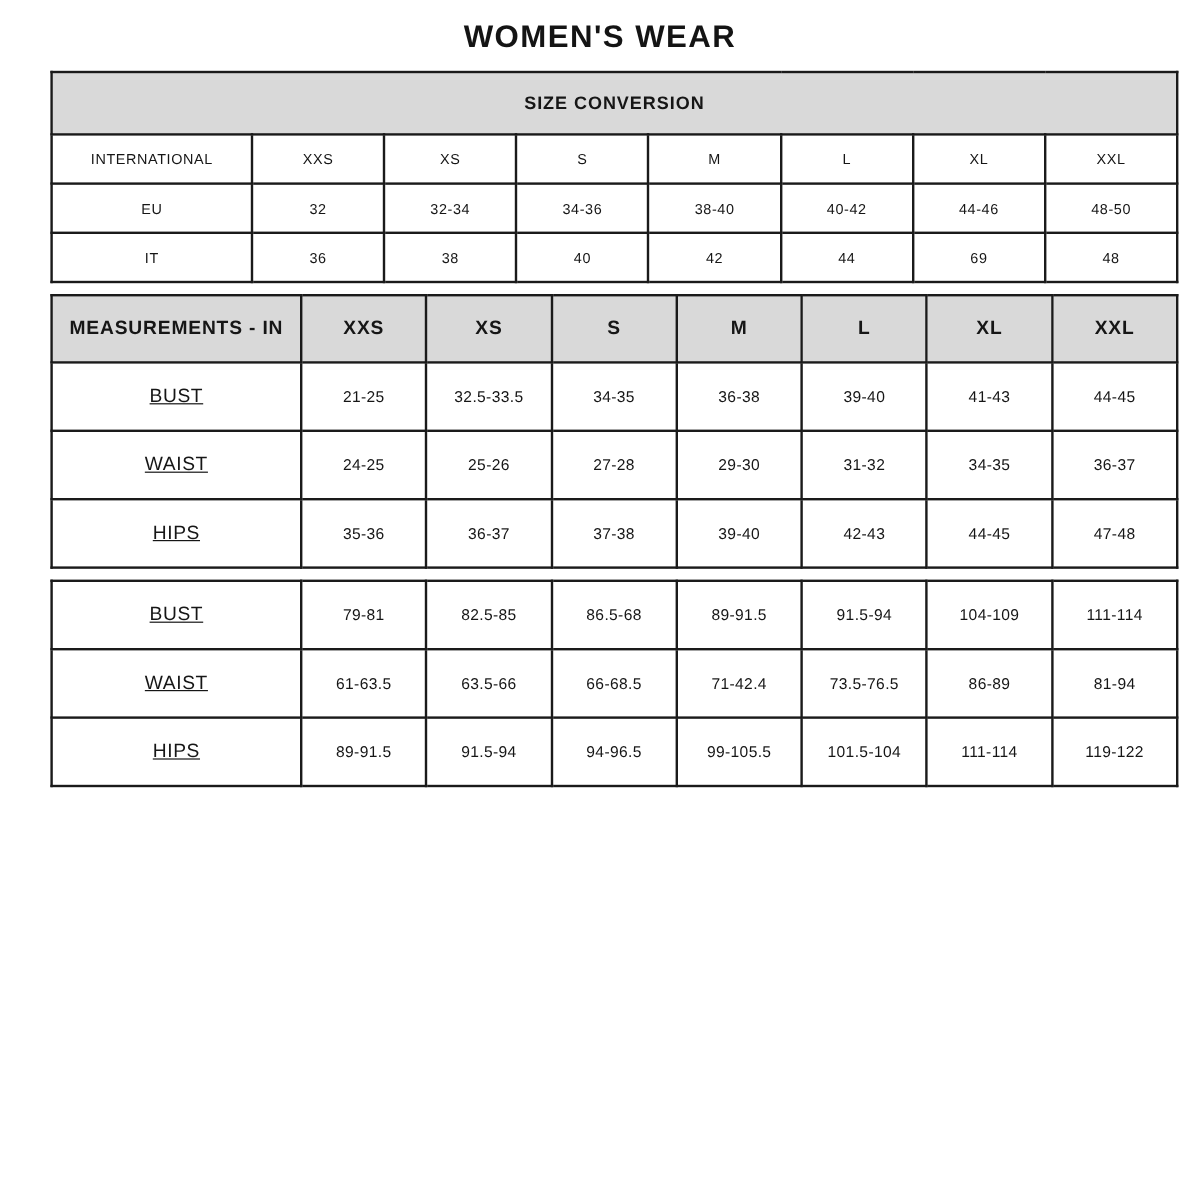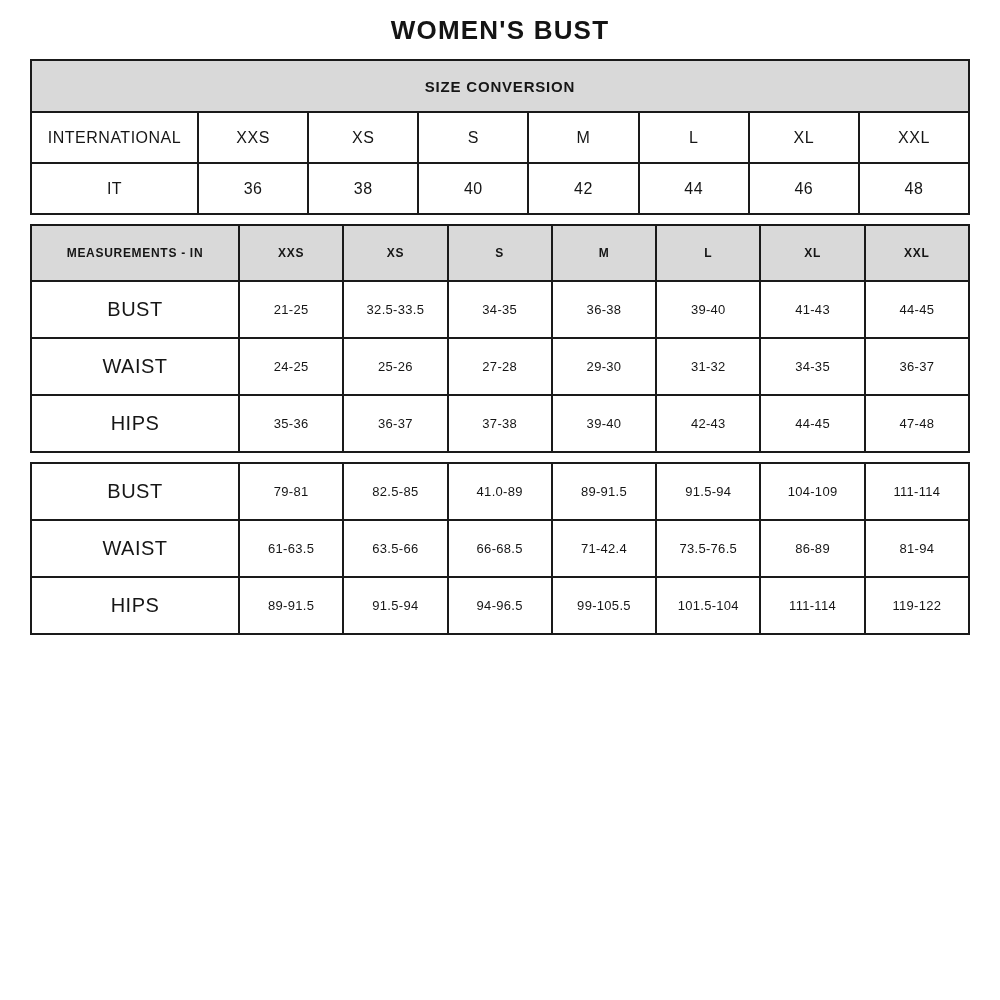--- a/index.html
+++ b/index.html
@@ -18,76 +18,77 @@
     font-weight: 700;
     letter-spacing: 1.2px;
     margin: 3px 0 13px 0;
     color: #141414;
   }
 
   table.tbl {
     width: 940px;
     border-collapse: collapse;
     table-layout: fixed;
-    margin: 0 0 9px 0;
+    margin: 0 0 9px 12px;
   }
   .tbl th, .tbl td {
     border: 2px solid #1a1a1a;
     text-align: center;
     vertical-align: middle;
     padding: 0;
     overflow: hidden;
     white-space: nowrap;
   }
 
   
   .conv col.label-col { width: 167px; }
   .conv th.banner {
     height: 52px;
     background: #d9d9d9;
     font-weight: 700;
     font-size: 15px;
     letter-spacing: 0.8px;
   }
   .conv td {
-    height: 51px;
-    font-size: 16px;
+    height: 41px;
+    font-size: 12px;
     font-weight: 400;
     letter-spacing: 0.5px;
     border-radius: 19px;
   }
 
   
   .meas col.label-col { width: 208px; }
   .meas td.hdr {
     height: 56px;
     background: #d9d9d9;
     font-weight: 700;
-    font-size: 12px;
+    font-size: 16px;
     letter-spacing: 0.7px;
   }
   .meas td.row-label {
     height: 57px;
-    font-size: 20px;
+    font-size: 16px;
     font-weight: 400;
     letter-spacing: 0.5px;
+    text-decoration: underline;
   }
   .meas td.val {
     height: 57px;
     font-size: 13px;
     font-weight: 400;
     letter-spacing: 0.3px;
   }
 </style>
 </head>
 <body>
 
 <div class="page">
 
-  <div class="page-title">WOMEN'S BUST</div>
+  <div class="page-title">WOMEN'S WEAR</div>
 
   <table class="tbl conv">
     <colgroup>
       <col class="label-col">
         <col>
         <col>
         <col>
         <col>
         <col>
         <col>
@@ -101,27 +102,37 @@
           <td class="row-label">INTERNATIONAL</td>
           <td>XXS</td>
           <td>XS</td>
           <td>S</td>
           <td>M</td>
           <td>L</td>
           <td>XL</td>
           <td>XXL</td>
         </tr>
         <tr>
+          <td class="row-label">EU</td>
+          <td class="val">32</td>
+          <td class="val">32-34</td>
+          <td class="val">34-36</td>
+          <td class="val">38-40</td>
+          <td class="val">40-42</td>
+          <td class="val">44-46</td>
+          <td class="val">48-50</td>
+        </tr>
+        <tr>
           <td class="row-label">IT</td>
           <td class="val">36</td>
           <td class="val">38</td>
           <td class="val">40</td>
           <td class="val">42</td>
           <td class="val">44</td>
-          <td class="val">46</td>
+          <td class="val">69</td>
           <td class="val">48</td>
         </tr>
       </tbody>
   </table>
 
   <table class="tbl meas">
     <colgroup>
       <col class="label-col">
         <col>
         <col>
@@ -184,21 +195,21 @@
         <col>
         <col>
         <col>
         <col>
     </colgroup>
     <tbody>
         <tr>
           <td class="row-label">BUST</td>
           <td class="val">79-81</td>
           <td class="val">82.5-85</td>
-          <td class="val">41.0-89</td>
+          <td class="val">86.5-68</td>
           <td class="val">89-91.5</td>
           <td class="val">91.5-94</td>
           <td class="val">104-109</td>
           <td class="val">111-114</td>
         </tr>
         <tr>
           <td class="row-label">WAIST</td>
           <td class="val">61-63.5</td>
           <td class="val">63.5-66</td>
           <td class="val">66-68.5</td>

